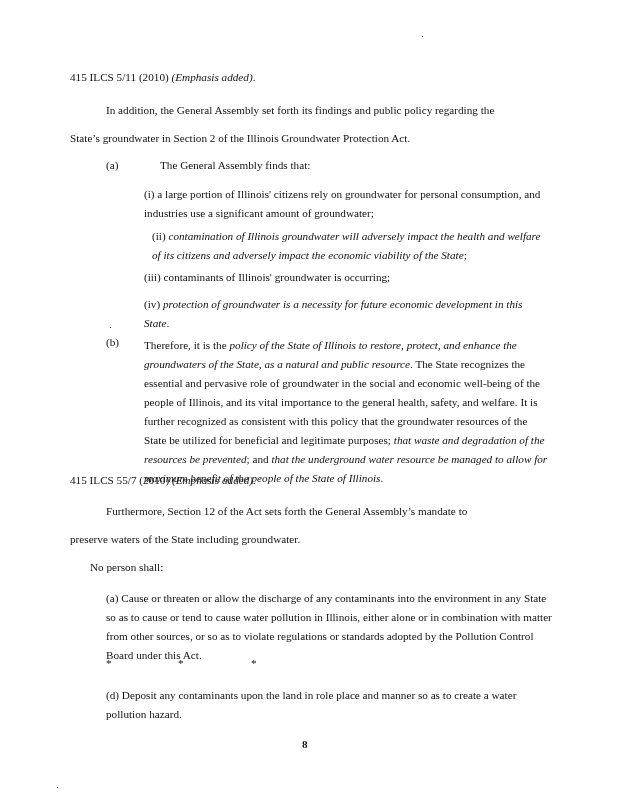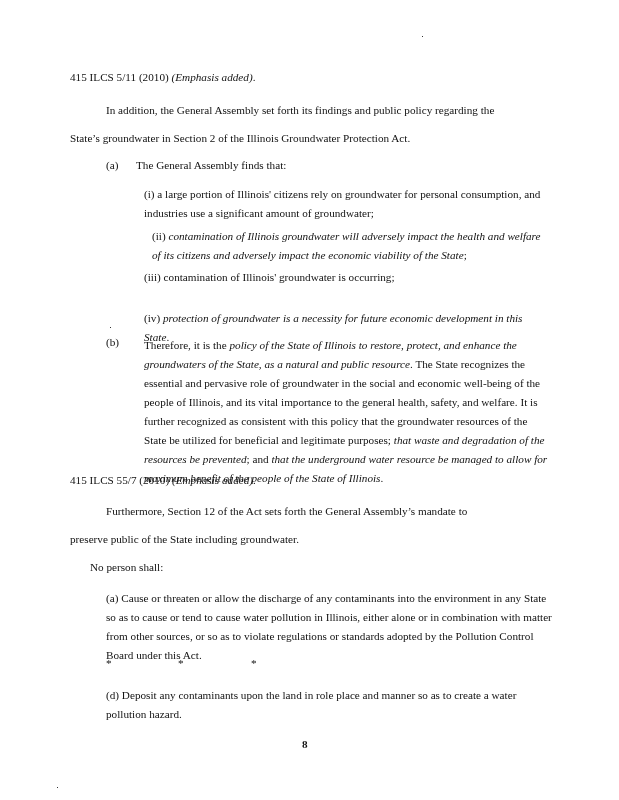--- a/index.html
+++ b/index.html
@@ -20,44 +20,44 @@
   <div class="speck" style="left:57px;top:787px"></div>
 
   <div class="abs" style="left:70px;top:71px">
     <span>415 ILCS 5/11 (2010) </span><i>(Emphasis added)</i><span>.</span>
   </div>
 
   <div class="abs" style="left:106px;top:104px">In addition, the General Assembly set forth its findings and public policy regarding the</div>
   <div class="abs" style="left:70px;top:132px">State’s groundwater in Section 2 of the Illinois Groundwater Protection Act.</div>
 
   <div class="abs" style="left:106px;top:159px">(a)</div>
-  <div class="abs" style="left:136px;top:159px">The General Assembly finds that:</div>
+  <div class="abs" style="left:160px;top:159px">The General Assembly finds that:</div>
 
   <div class="blk" style="left:144px;top:185px;width:400px">
     <span>(i) </span><span>a large portion of Illinois' citizens rely on groundwater for personal consumption, and industries use a significant amount of groundwater;</span>
   </div>
   <div class="blk" style="left:152px;top:227px;width:400px">
     <span>(ii) </span><i>contamination of Illinois groundwater will adversely impact the health and welfare of its citizens and adversely impact the economic viability of the State</i><span>;</span>
   </div>
   <div class="blk" style="left:144px;top:268px;width:400px">
-    <span>(iii) </span><span>contamination of Illinois' groundwater is occurring;</span>
+    <span>(iii) </span><span>contaminants of Illinois' groundwater is occurring;</span>
   </div>
-  <div class="blk" style="left:144px;top:309px;width:400px">
+  <div class="blk" style="left:144px;top:295px;width:400px">
     <span>(iv) </span><i>protection of groundwater is a necessity for future economic development in this State</i><span>.</span>
   </div>
 
   <div class="abs" style="left:106px;top:336px">(b)</div>
   <div class="blk" id="sec-b" style="left:144px;top:336px;width:406px"><span>Therefore, it is the </span><i>policy of the State of Illinois to restore, protect, and enhance the groundwaters of the State, as a natural and public resource</i><span>. The State recognizes the essential and pervasive role of groundwater in the social and economic well-being of the people of Illinois, and its vital importance to the general health, safety, and welfare. It is further recognized as consistent with this policy that the groundwater resources of the State be utilized for beneficial and legitimate purposes; </span><i>that waste and degradation of the resources be prevented</i><span>; and </span><i>that the underground water resource be managed to allow for maximum benefit of the people of the State of Illinois</i><span>.</span></div>
 
   <div class="abs" style="left:70px;top:474px">
     <span>415 ILCS 55/7 (2010) </span><i>(Emphasis added)</i><span>.</span>
   </div>
 
   <div class="abs" style="left:106px;top:505px">Furthermore, Section 12 of the Act sets forth the General Assembly’s mandate to</div>
-  <div class="abs" style="left:70px;top:533px">preserve public of the State including groundwater.</div>
+  <div class="abs" style="left:70px;top:533px">preserve waters of the State including groundwater.</div>
 
   <div class="abs" style="left:90px;top:561px">No person shall:</div>
 
   <div class="blk" style="left:106px;top:589px;width:446px">(a) Cause or threaten or allow the discharge of any contaminants into the environment in any State so as to cause or tend to cause water pollution in Illinois, either alone or in combination with matter from other sources, or so as to violate regulations or standards adopted by the Pollution Control Board under this Act.</div>
 
   <div class="abs" style="left:106px;top:657px">*</div>
   <div class="abs" style="left:178px;top:657px">*</div>
   <div class="abs" style="left:251px;top:657px">*</div>
 
   <div class="blk" style="left:106px;top:686px;width:446px">(d) Deposit any contaminants upon the land in role place and manner so as to create a water pollution hazard.</div>

